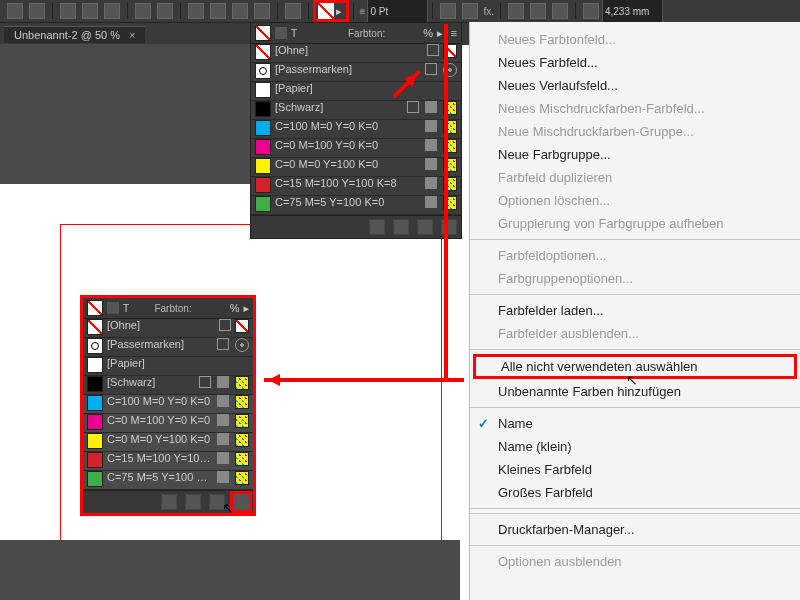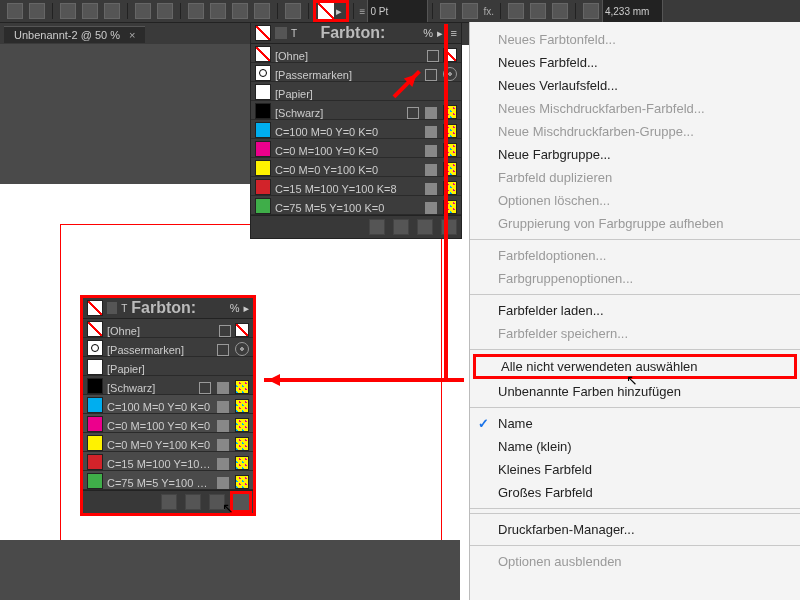--- a/index.html
+++ b/index.html
@@ -85,25 +85,25 @@
     border:1px solid #222;
     font-size:11px;
   }
   .panel.top { left:250px;top:22px;width:210px;}
   .panel.bottom { left:80px;top:295px;width:170px;border:3px solid red;}
   .panel .hdr {
     display:flex;align-items:center;height:20px;padding:0 4px;gap:4px;
     background:#383838;border-bottom:1px solid #222;
   }
   .panel .hdr .tinyicon{width:12px;height:12px;background:#555;}
-  .panel .hdr .farbton{font-size:16px;color:#bbb;margin-left:auto;font-weight:bold;}
+  .panel .hdr .farbton{font-size:10px;color:#bbb;margin-left:auto;}
   .panel .hdr .pct{width:30px;font-size:10px;text-align:right;color:#888;}
   .panel .list{}
   .panel .row {
-    display:flex;align-items:flex-end;height:18px;padding:0 4px;gap:4px;
+    display:flex;align-items:flex-start;height:18px;padding:0 4px;gap:4px;
     border-bottom:1px solid #2a2a2a;
   }
   .panel .row.sel { background:#4a4a4a;}
   .panel .sw {width:14px;height:14px;border:1px solid #222;flex:none;}
   .panel .row .nm{flex:1;overflow:hidden;white-space:nowrap;text-overflow:ellipsis;}
   .panel .row .ind{width:12px;height:12px;margin-left:2px;}
   .panel .row .cm{width:12px;height:12px;
     background:
       linear-gradient(45deg,#00aeef 25%,transparent 25%) 0 0/6px 6px,
       linear-gradient(45deg,#ec008c 25%,transparent 25%) 3px 3px/6px 6px,
@@ -361,21 +361,21 @@
     <div class="item disabled">Neue Mischdruckfarben-Gruppe...</div>
     <div class="item">Neue Farbgruppe...</div>
     <div class="item disabled">Farbfeld duplizieren</div>
     <div class="item disabled">Optionen löschen...</div>
     <div class="item disabled">Gruppierung von Farbgruppe aufheben</div>
     <div class="divider"></div>
     <div class="item disabled">Farbfeldoptionen...</div>
     <div class="item disabled">Farbgruppenoptionen...</div>
     <div class="divider"></div>
     <div class="item">Farbfelder laden...</div>
-    <div class="item disabled">Farbfelder speichern...</div>
+    <div class="item disabled">Farbfelder ausblenden...</div>
     <div class="divider"></div>
     <div class="item highlighted">Alle nicht verwendeten auswählen</div>
     <div class="item">Unbenannte Farben hinzufügen</div>
     <div class="divider"></div>
     <div class="item check">Name</div>
     <div class="item">Name (klein)</div>
     <div class="item">Kleines Farbfeld</div>
     <div class="item">Großes Farbfeld</div>
     <div class="divider"></div>
     <div class="divider"></div>

